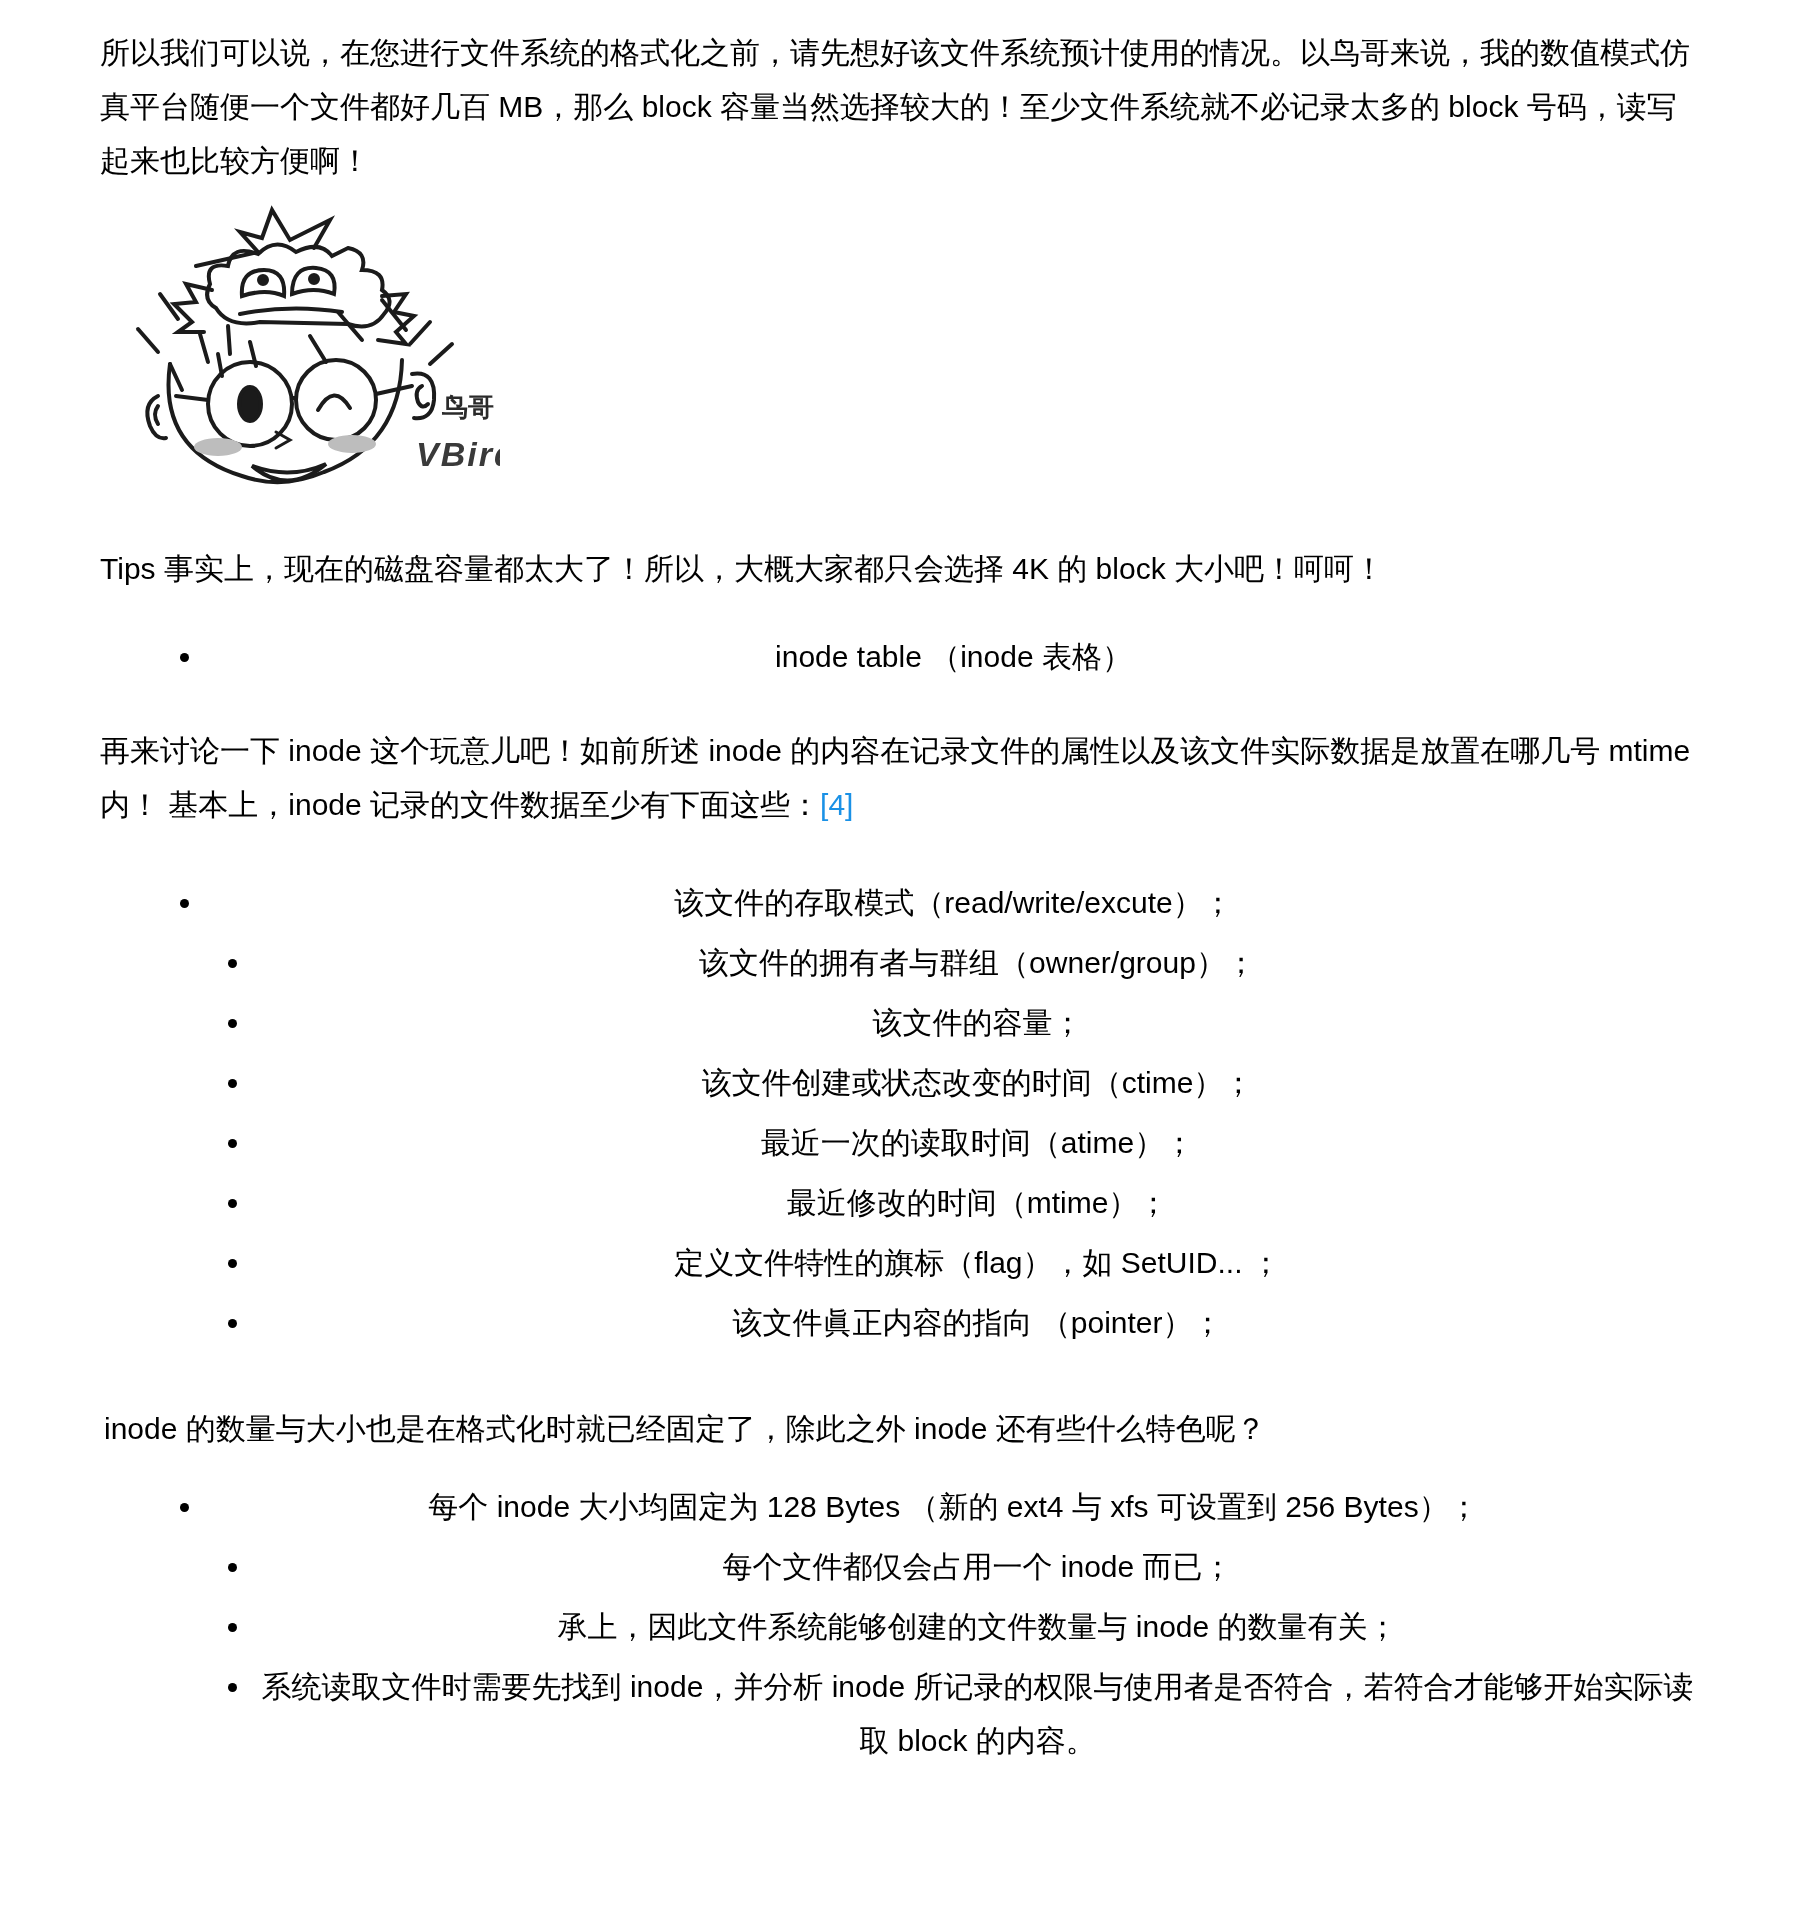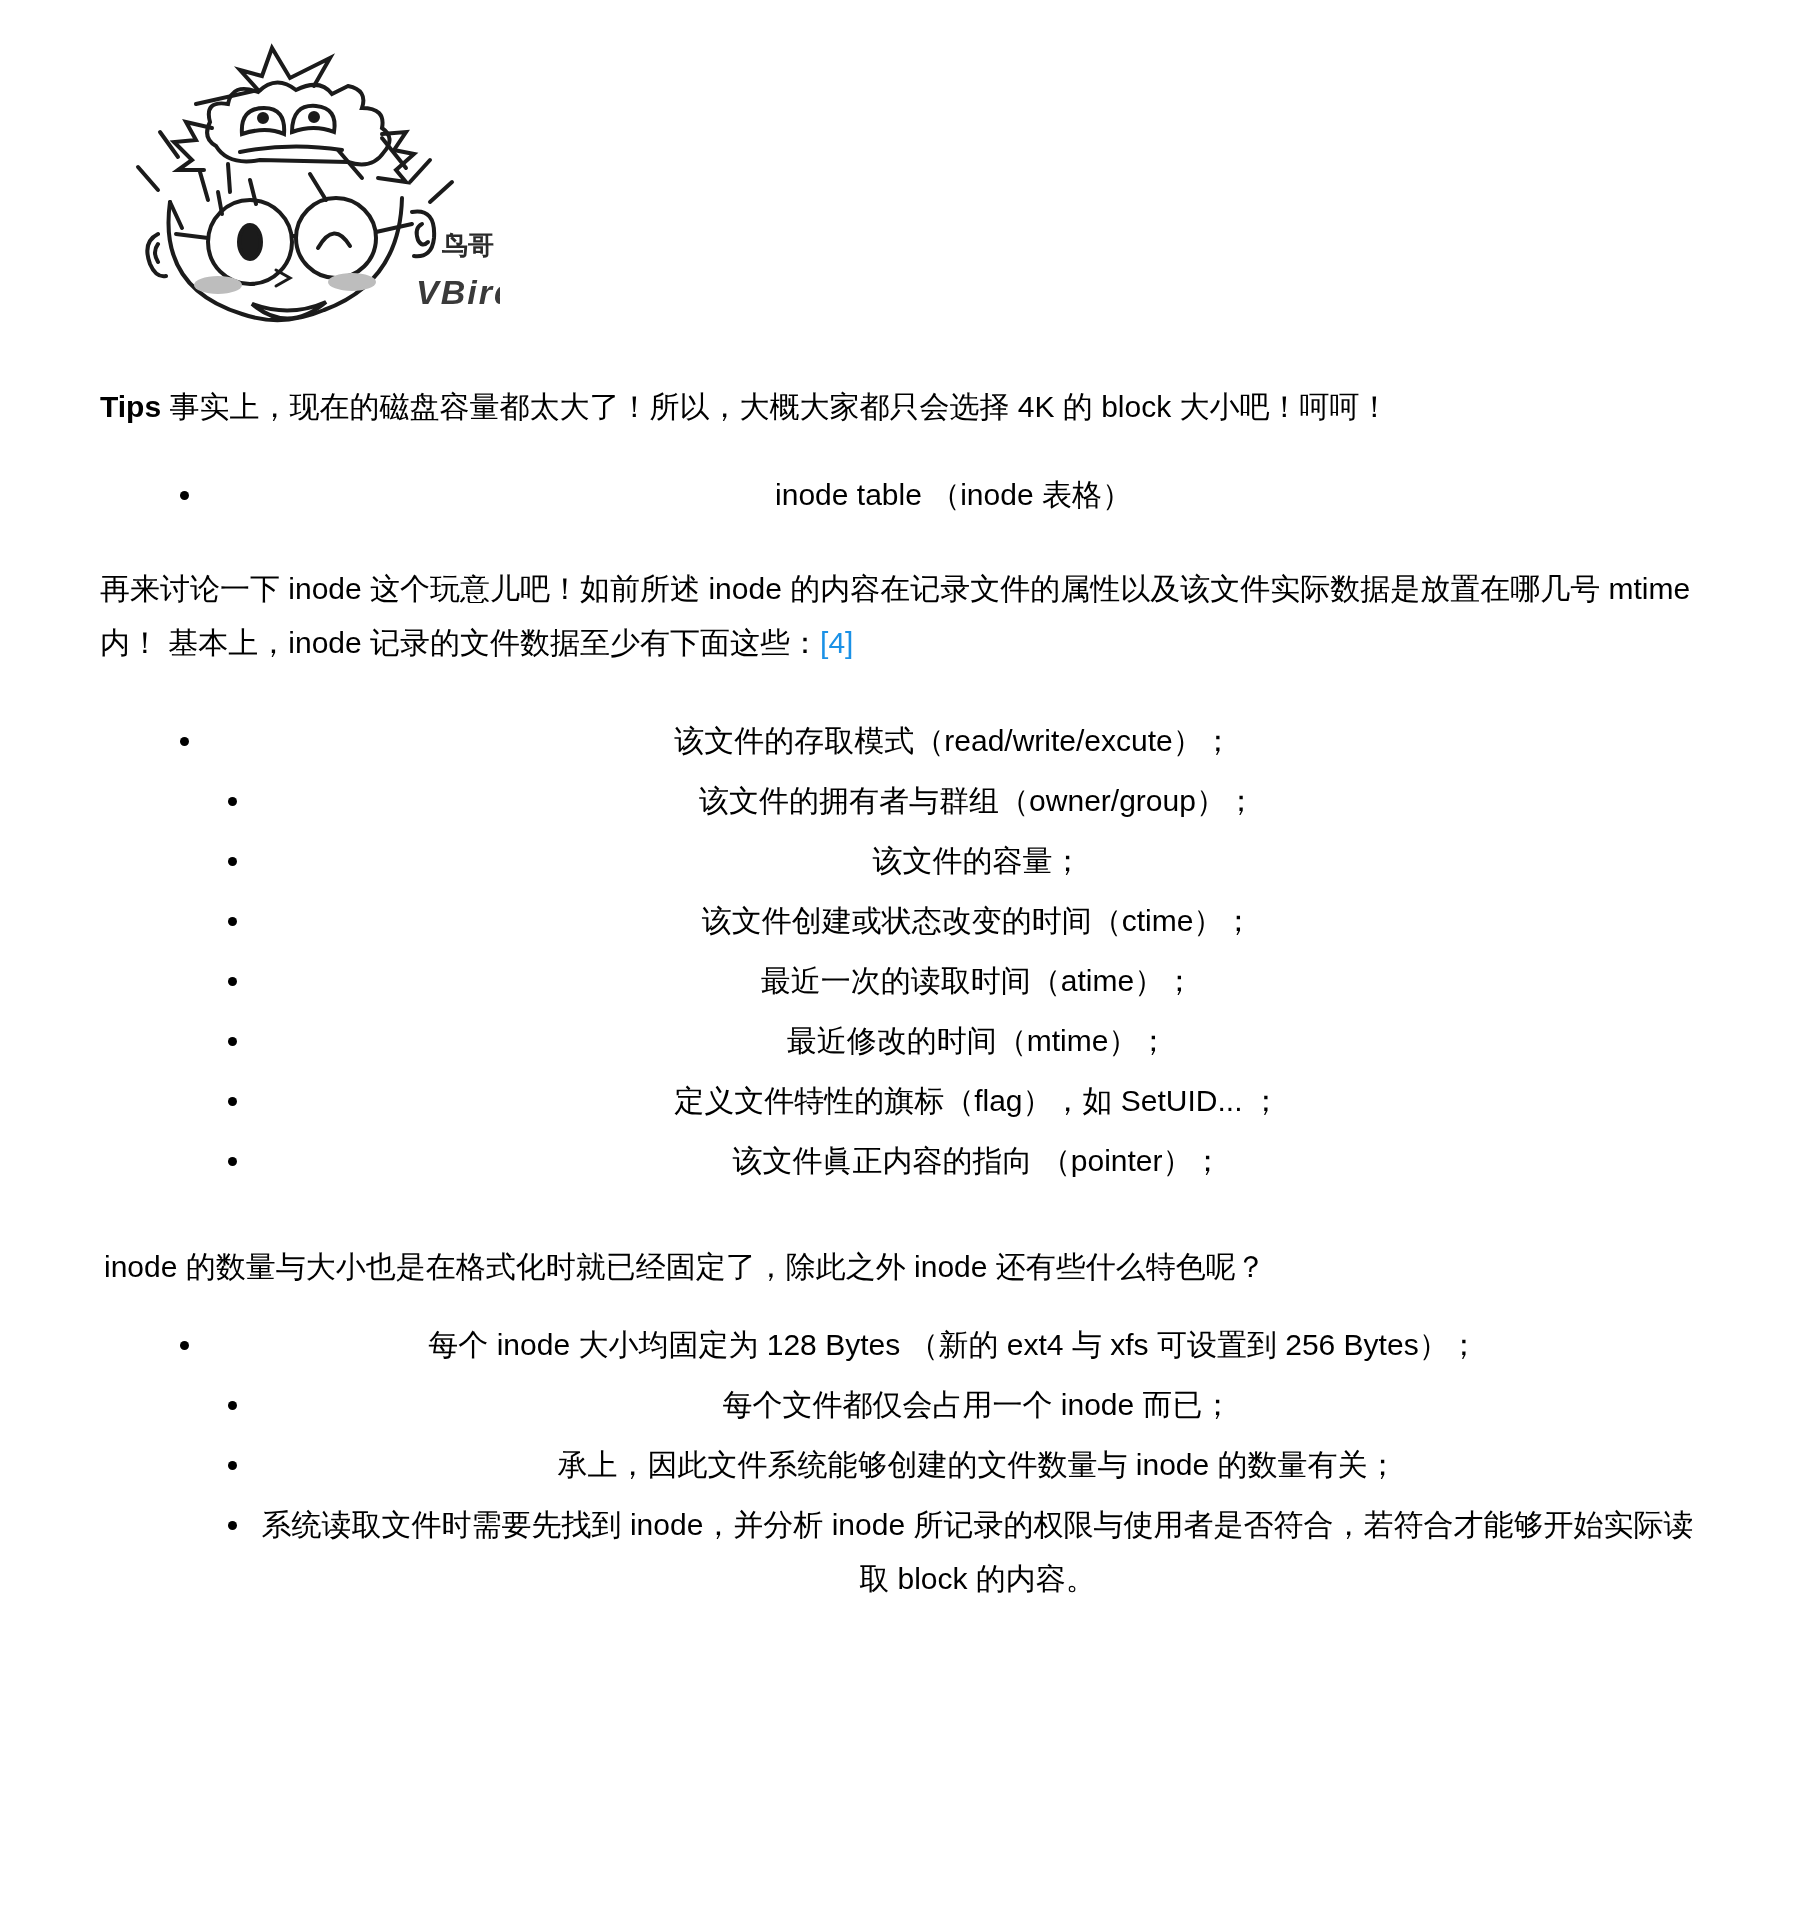--- a/index.html
+++ b/index.html
@@ -26,21 +26,21 @@
 
   .mascot-wrap {
     margin: 16px 0 0 0;
     width: 400px;
     height: 292px;
     font-weight: bold;
   }
   .mascot-wrap svg { display: block; }
 
   .tips-paragraph { margin: 46px 0 0 0; }
-  .tips-label { font-weight: bold; }
+  .tips-label { font-weight: normal; }
 
   ul {
     margin: 0;
     padding: 0 0 0 105px;
     list-style: disc outside;
     text-align: center;
   }
   ul.single-item-list { margin-top: 34px; }
   li { line-height: 54px; }
   li + li { margin-top: 6px; margin-left: 48px; }
@@ -60,20 +60,21 @@
   .sig-text {
     font-style: italic;
     letter-spacing: 2px;
   }
 </style>
 </head>
 <body>
 
 <div class="page">
 
+  <p class="intro-paragraph">所以我们可以说，在您进行文件系统的格式化之前，请先想好该文件系统预计使用的情况。以鸟哥来说，我的数值模式仿真平台随便一个文件都好几百 MB，那么 block 容量当然选择较大的！至少文件系统就不必记录太多的 block 号码，读写起来也比较方便啊！</p>
 
   <div class="mascot-wrap">
     <svg width="400" height="292" viewBox="0 0 400 292">
       <g fill="none" stroke="#1b1b1b" stroke-width="4" stroke-linecap="round">
 
         <path d="M38,125 L58,148"></path>
         <path d="M60,90 L78,115"></path>
         <path d="M70,160 L82,186"></path>
         <path d="M100,130 L108,158"></path>
         <path d="M128,122 L130,150"></path>

